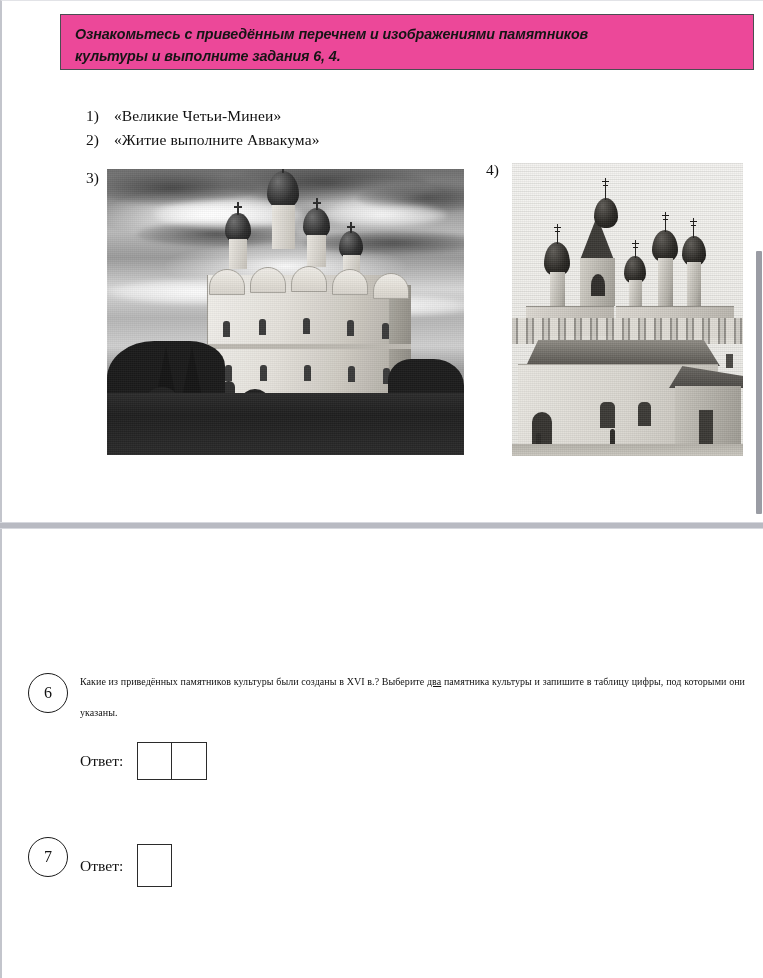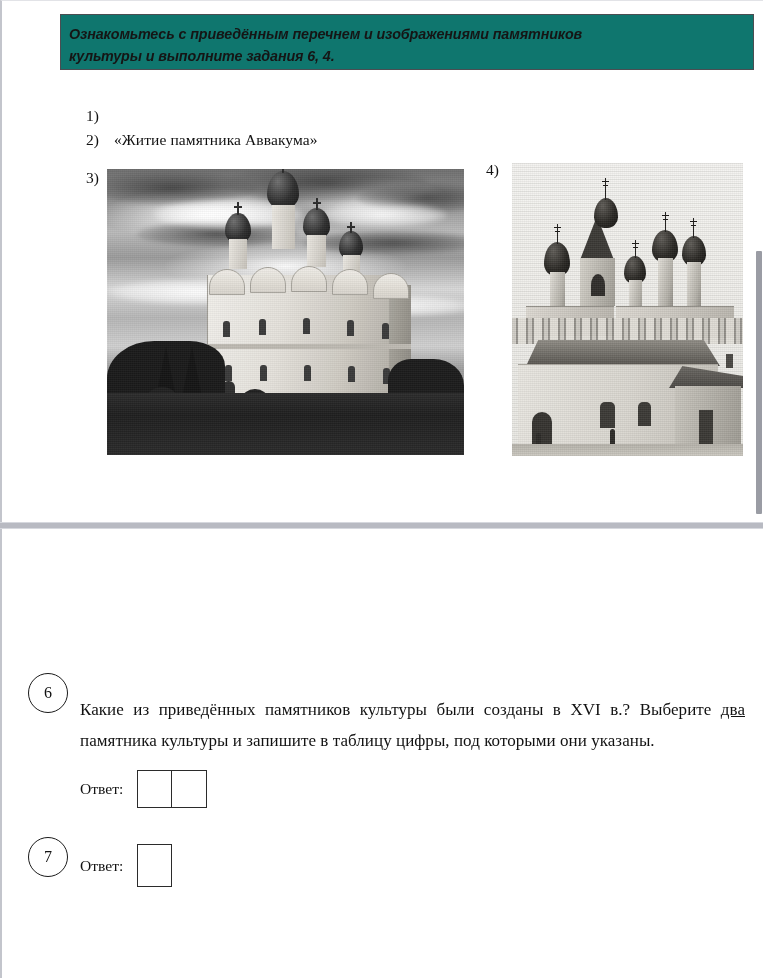--- a/index.html
+++ b/index.html
@@ -37,22 +37,22 @@
   }
   .scrollbar-thumb {
     position: absolute; right: 1px; top: 250px; width: 6px; height: 263px;
     background: #9a9ca4; border-radius: 1px;
   }
 
   
   .header-box {
     position: absolute; left: 58px; top: 13px; width: 694px; height: 56px;
     border: 1.5px solid #4b4d52;
-    background: #0f766e;
-    padding: 8px 12px 0 8px;
+    background: #ec4899;
+    padding: 8px 12px 0 14px;
   }
   .header-box p {
     font-family: "Liberation Sans", "DejaVu Sans", sans-serif;
     font-weight: bold; font-style: italic;
     font-size: 14.3px; line-height: 22px; color: #151515;
     letter-spacing: -0.1px;
   }
 
   
   .list { position: absolute; left: 84px; top: 106px; width: 660px; }
@@ -272,24 +272,23 @@
 
   .task-num {
     position: absolute; left: 28px; top: 7px;
     width: 40px; height: 40px; border: 1.6px solid #1a1a1a;
     border-radius: 50%;
     display: flex; align-items: center; justify-content: center;
     font-size: 16px; color: #111;
   }
   .task-body { margin-left: 80px; margin-right: 18px; }
   .task-text {
-    font-size: 17px; line-height: 31px; color: #111;
+    font-size: 10px; line-height: 31px; color: #111;
     text-align: justify; text-justify: inter-word;
     letter-spacing: .05px;
-    margin-top: 28px;
   }
   .task-text u { text-decoration: underline; }
 
   .answer-row { display: flex; align-items: center; margin-top: 14px; }
   .answer-label { font-size: 15.6px; color: #111; margin-right: 14px; }
   .answer-cells { display: flex; }
   .answer-cell {
     width: 35px; height: 38px;
     border: 1.4px solid #2b2b2b;
   }
@@ -304,24 +303,25 @@
   <div class="panel-top">
 
     <div class="header-box">
       <p>Ознакомьтесь с приведённым перечнем и изображениями памятников</p>
       <p>культуры и выполните задания 6, 4.</p>
     </div>
 
     <div class="list">
       <div class="list-row">
         <span class="list-num">1)</span>
+        <span class="list-text">«Великие Четьи-Минеи»</span>
       </div>
       <div class="list-row">
         <span class="list-num">2)</span>
-        <span class="list-text">«Житие памятника Аввакума»</span>
+        <span class="list-text">«Житие выполните Аввакума»</span>
       </div>
     </div>
 
     <div class="fig-label three">3)</div>
     <div class="photo photo-3">
       <div class="p3-sky"></div>
 
       <div class="p3-cloud" style="left:-20px;  top:2px;   width:170px; height:34px;"></div>
       <div class="p3-cloud" style="left:120px;  top:-6px;  width:200px; height:40px;"></div>
       <div class="p3-cloud" style="left:250px;  top:14px;  width:140px; height:30px;"></div>

